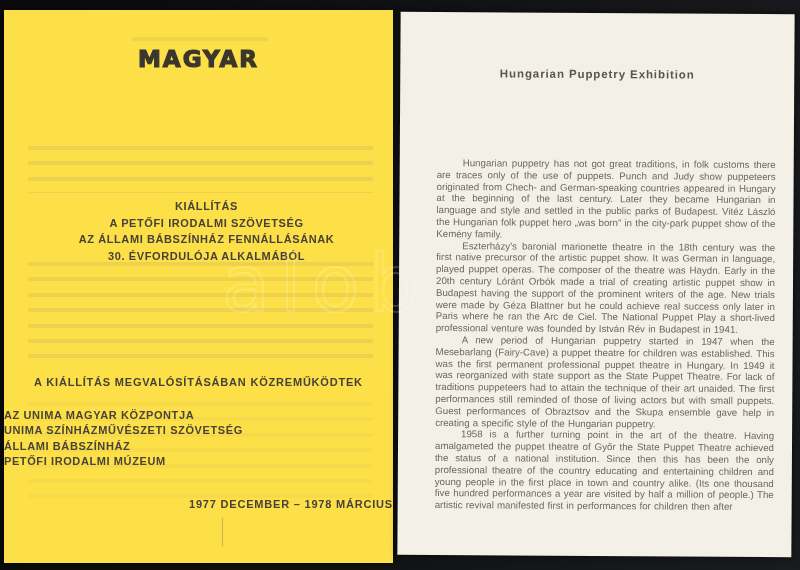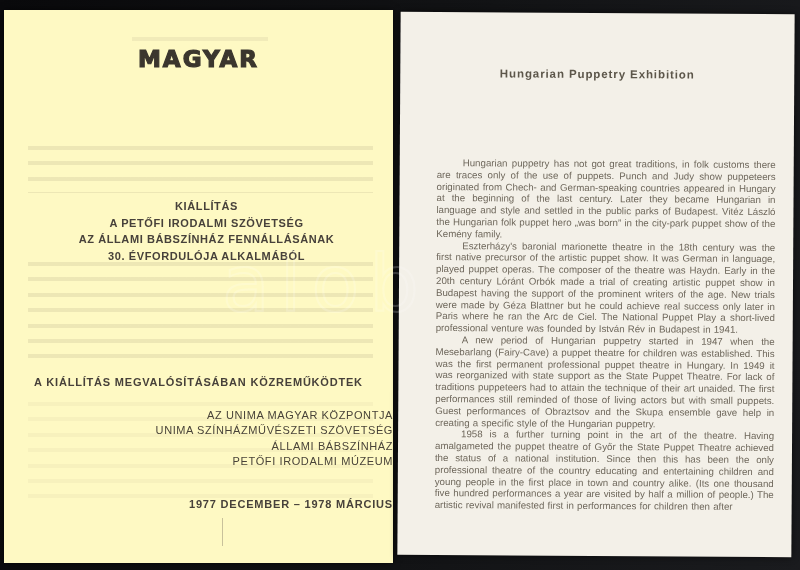--- a/index.html
+++ b/index.html
@@ -6,42 +6,42 @@
   body{
     width:800px;height:570px;overflow:hidden;position:relative;
     background:linear-gradient(100deg,#0a0a0c 0%,#121315 55%,#1a1b1e 100%);
     font-family:"Liberation Sans",sans-serif;
   }
   .scene{position:absolute;inset:0;}
   .doc{position:absolute;box-shadow:0 0 7px rgba(0,0,0,0.65);}
   
   .left-doc{
     left:4px;top:10px;width:389px;height:553px;
-    background:#fef9c3;
+    background:#fde047;
   }
   .left-doc .title-block{
     position:absolute;top:34px;left:0;width:100%;
     text-align:center;color:#3b362e;
     font-family:"DejaVu Sans",sans-serif;font-weight:bold;
     font-size:23px;line-height:30px;letter-spacing:2px;
     -webkit-text-stroke:1.2px #3b362e;
   }
   .subtitle-block{
     position:absolute;top:188px;left:8px;width:100%;
     text-align:center;color:#47413a;font-weight:bold;
     font-size:11px;line-height:16.5px;letter-spacing:0.6px;
   }
   .credits-heading{
     position:absolute;top:366px;left:0;width:100%;
     text-align:center;color:#47413a;font-weight:bold;
     font-size:11px;letter-spacing:0.8px;
   }
   .credits-list{
     position:absolute;top:398px;left:0;width:100%;
-    text-align:right;color:#494339;font-weight:normal;
+    text-align:left;color:#494339;font-weight:bold;
     font-size:11px;line-height:15.4px;letter-spacing:0.6px;
   }
   .date-line{
     position:absolute;top:488px;left:0;width:100%;
     text-align:right;color:#47413a;font-weight:bold;
     font-size:11px;letter-spacing:0.8px;
   }
   
   .bleed{
     position:absolute;filter:blur(0.6px);

